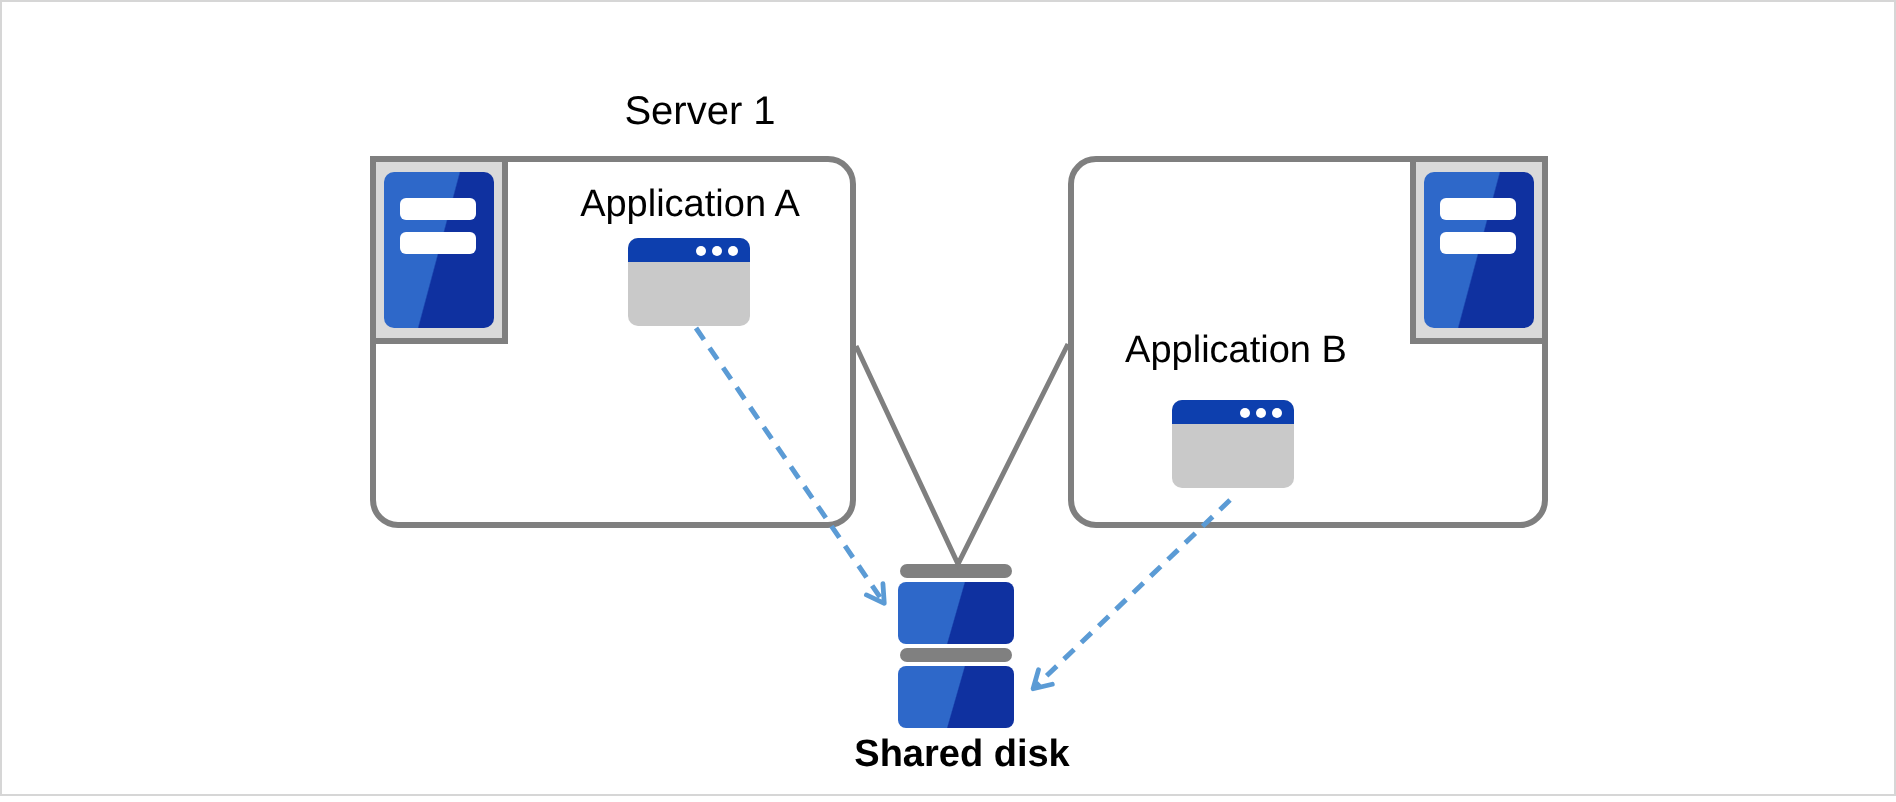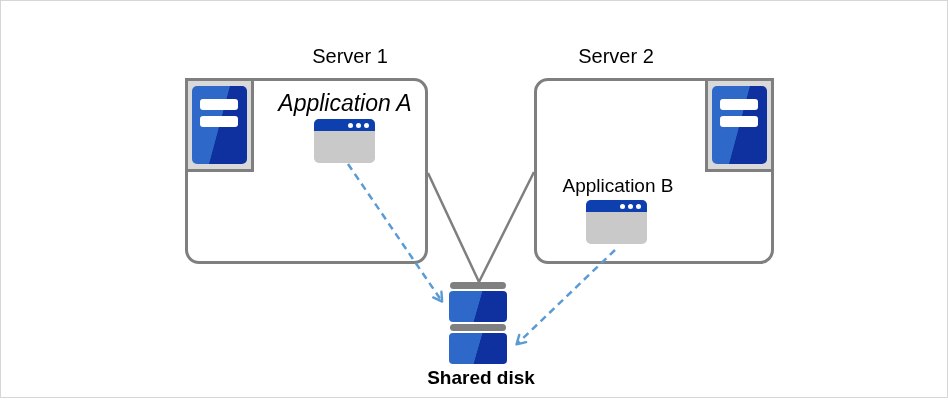--- a/index.html
+++ b/index.html
@@ -71,22 +71,22 @@
   }
   .dot{width:5px;height:5px;border-radius:50%;background:#ffffff;}
 
   .diagram-label{
     position:absolute;width:160px;text-align:center;
     color:var(--label-color,#000);
     font-size:20px;line-height:22px;white-space:nowrap;
   }
   #server1-label{left:269px;top:44px;}
   #server2-label{left:535px;top:44px;}
-  #app-a-label{left:264px;top:91px;font-size:23px;font-style:italic;}
-  #app-b-label{left:537px;top:174px;font-size:19px;}
+  #app-a-label{left:264px;top:91px;font-size:19px;}
+  #app-b-label{left:537px;top:164px;font-size:19px;}
   #disk-label{left:400px;top:366px;font-size:19px;font-weight:bold;}
 
   #disk{
     position:absolute;left:448px;top:281px;width:58px;height:82px;
   }
   .disk-bar{
     position:absolute;left:1px;width:56px;height:7px;
     background:var(--disk-bar-gray,#808080);border-radius:3.5px;
   }
   .disk-body{
@@ -126,21 +126,20 @@
     </div>
   </div>
   <div class="chassis" id="server2-chassis">
     <div class="server-tower">
       <div class="tower-slot s1"></div>
       <div class="tower-slot s2"></div>
     </div>
   </div>
 
   <div class="diagram-label" id="server1-label">Server 1</div>
-  <div class="diagram-label" id="server2-label">Server 2</div>
   <div class="diagram-label" id="app-a-label">Application A</div>
   <div class="diagram-label" id="app-b-label">Application B</div>
   <div class="diagram-label" id="disk-label">Shared disk</div>
 
   <div class="app-window" id="app-a-icon">
     <div class="titlebar">
       <div class="dot"></div>
       <div class="dot"></div>
       <div class="dot"></div>
     </div>

